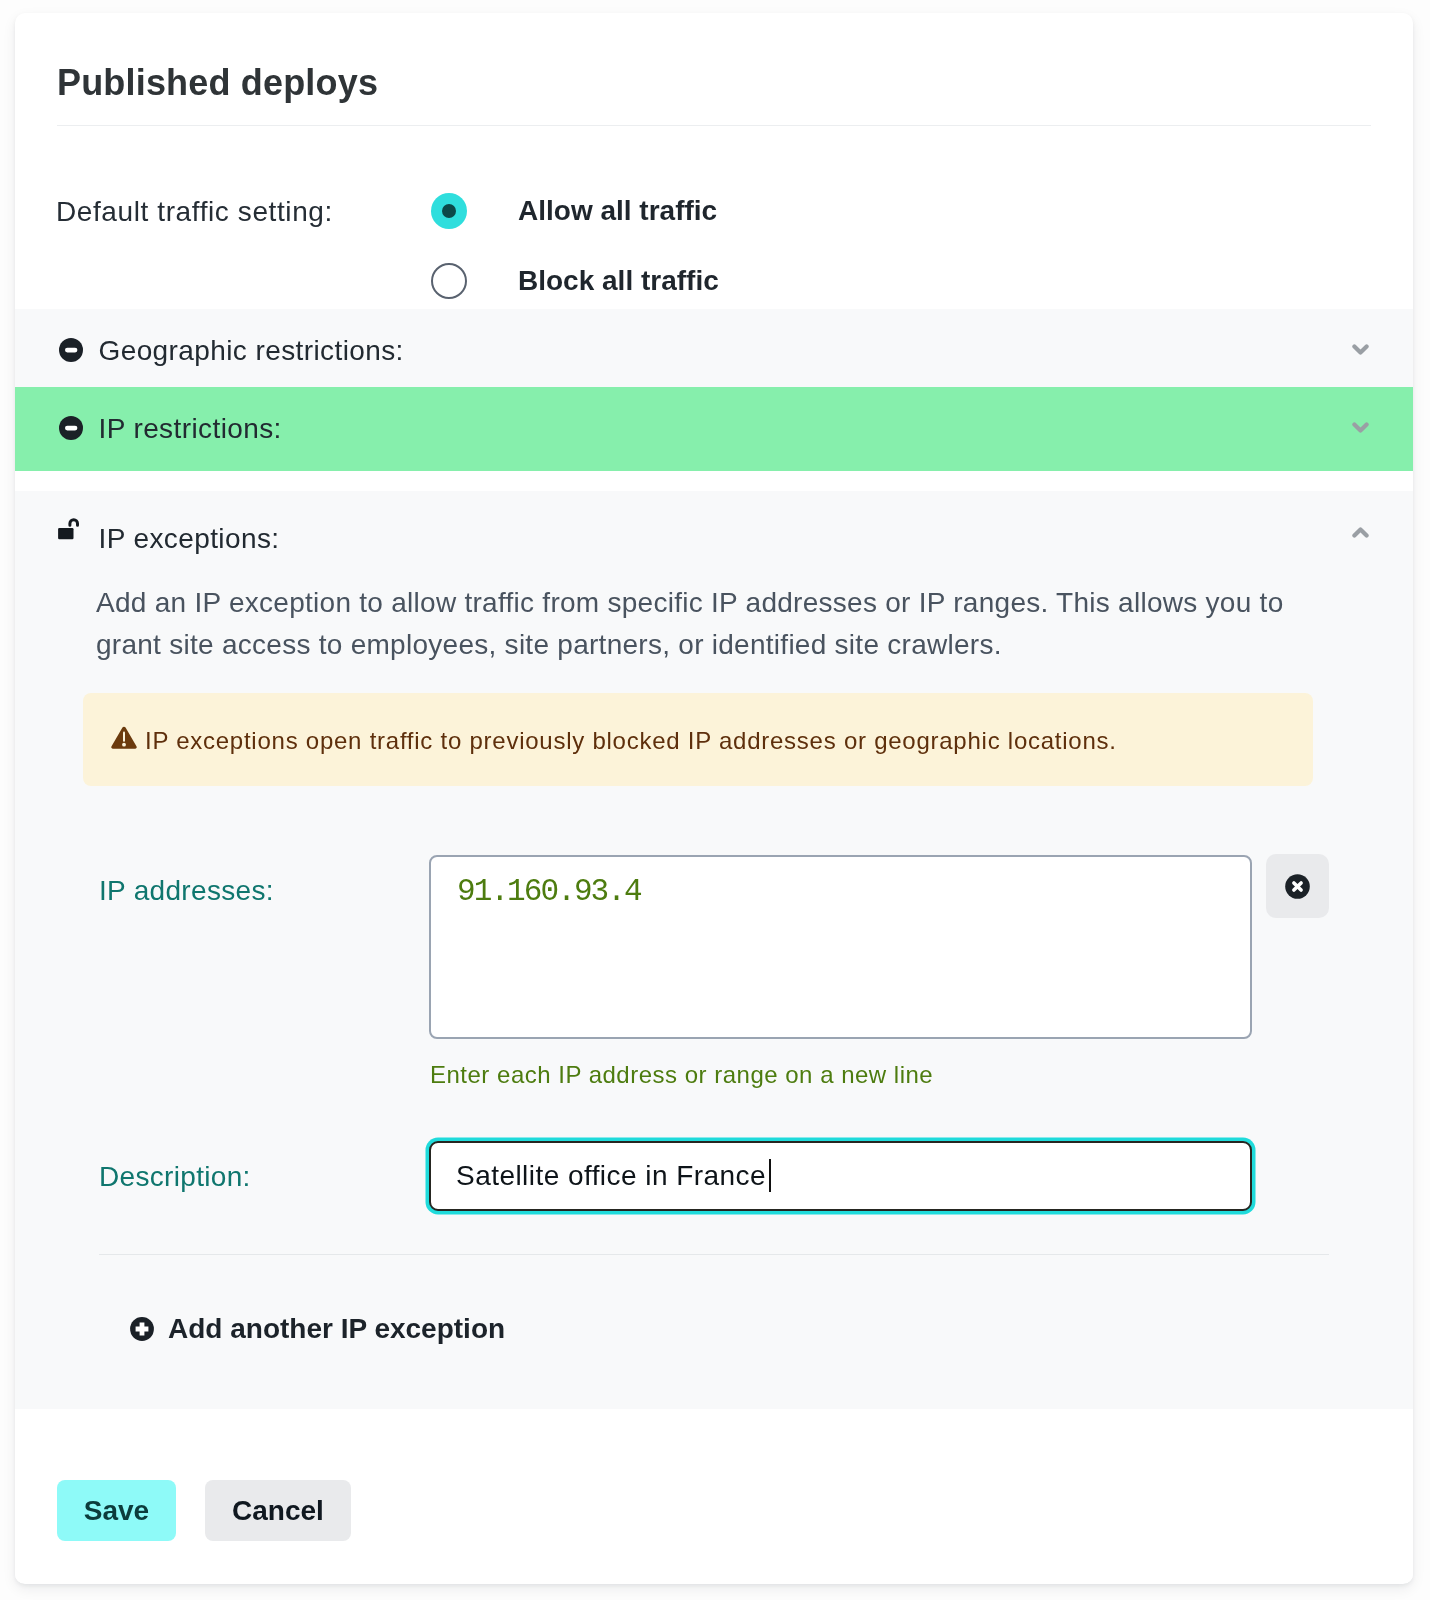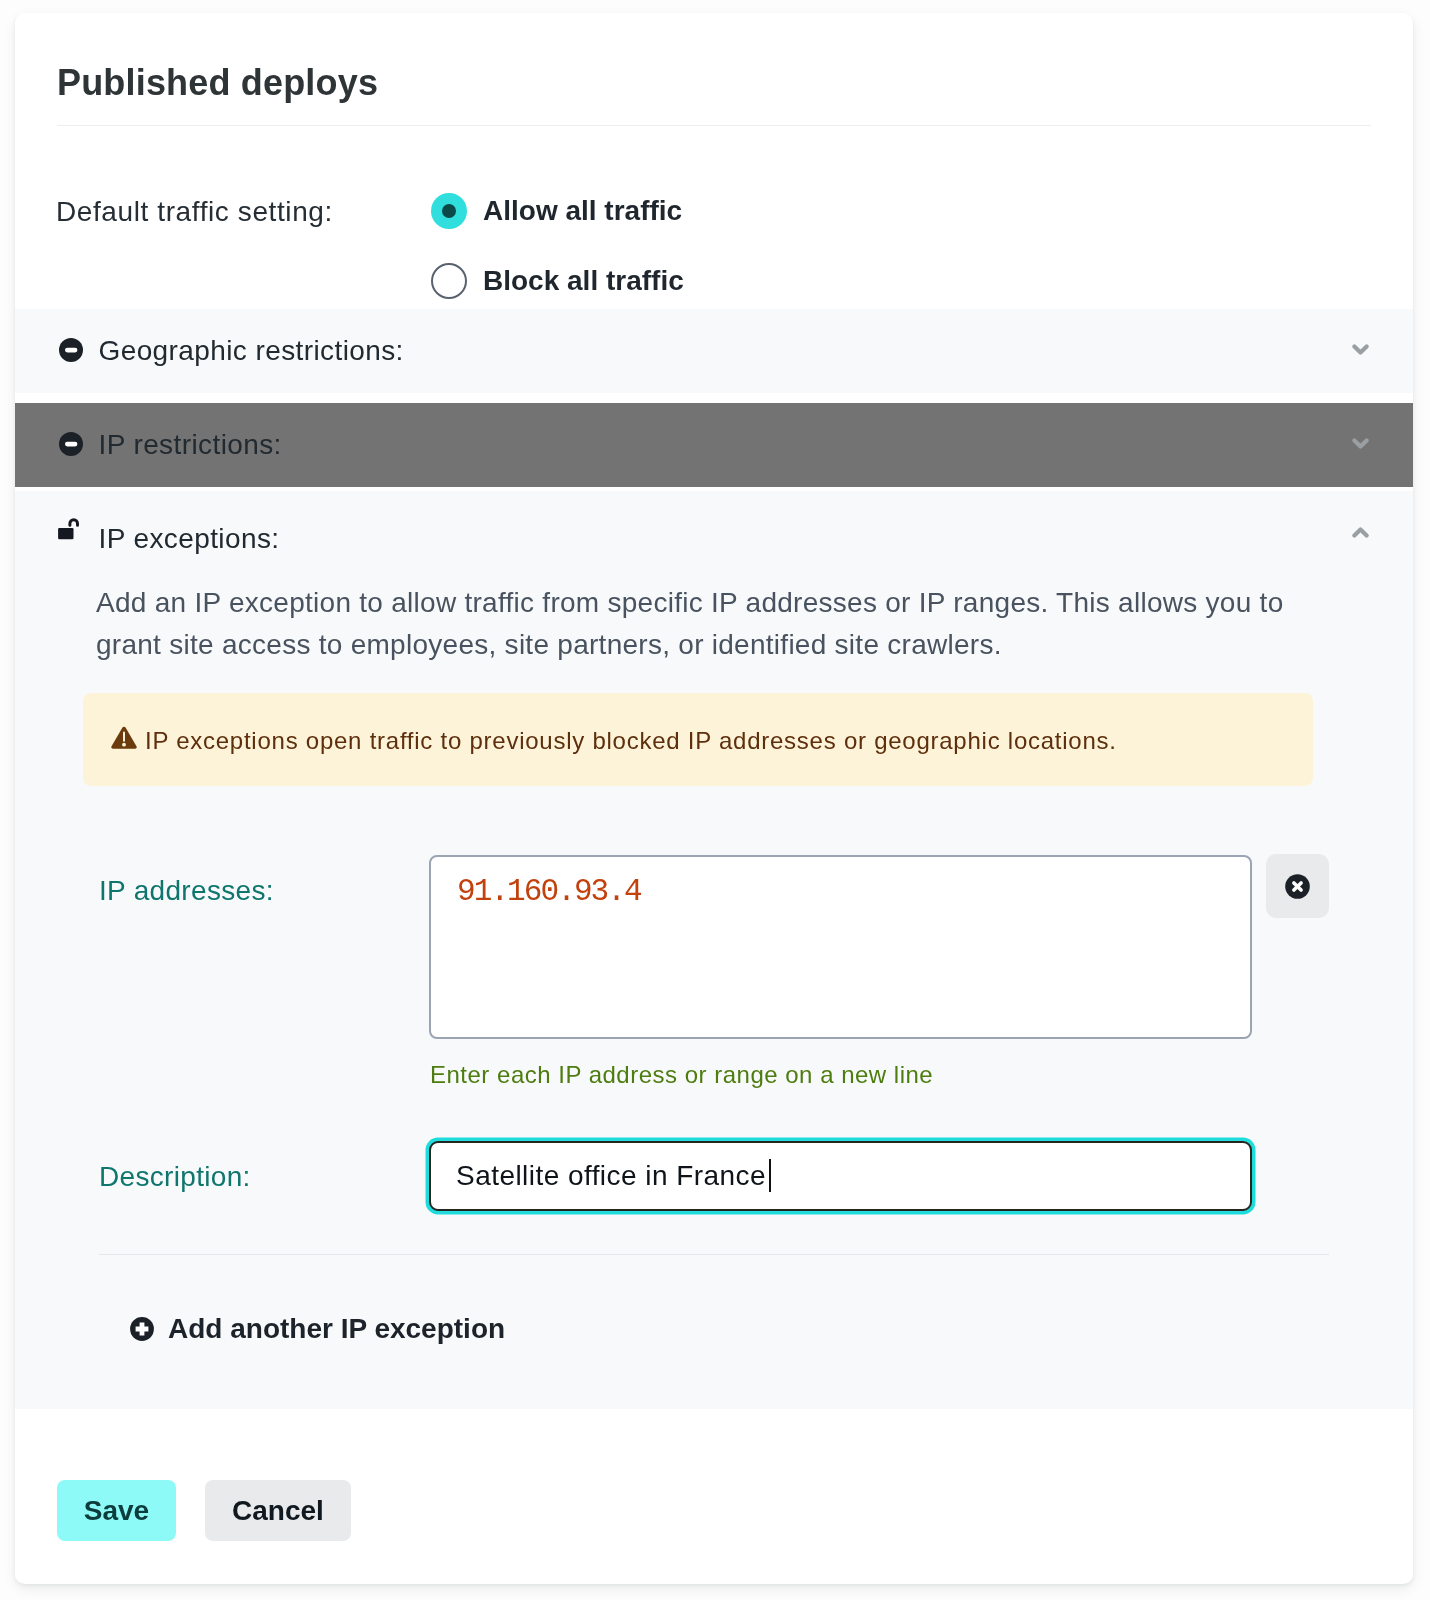--- a/index.html
+++ b/index.html
@@ -21,61 +21,61 @@
     position:absolute;left:42px;top:49px;
     font-size:36px;font-weight:700;color:#2f3437;line-height:42px;letter-spacing:.18px;
   }
   .title-rule{position:absolute;left:42px;top:112px;width:1314px;height:1px;background:#eceef0;}
 
   
   .traffic-label{
     position:absolute;left:41px;top:182px;
     font-size:28px;font-weight:400;color:#252d35;line-height:33px;letter-spacing:.6px;
   }
-  .radio-row{position:absolute;display:flex;align-items:center;}
+  .radio-row{position:absolute;display:flex;align-items:center;gap:35px;}
   .radio{
     width:36px;height:36px;border-radius:50%;box-sizing:border-box;flex:0 0 auto;
   }
   .radio.off{border:2.2px solid #59626f;background:#fff;}
   .radio.on{background:#2fdedd;position:relative;}
   .radio.on::after{
     content:"";position:absolute;left:11px;top:11px;width:14px;height:14px;
     border-radius:50%;background:#0c4848;
   }
   .radio-label{
     margin-left:16px;font-size:28px;font-weight:700;color:#1f262d;line-height:33px;position:relative;top:-1px;
   }
 
   
   .acc{position:absolute;left:0;width:1398px;box-sizing:border-box;}
   .acc-ico{position:absolute;display:flex;align-items:center;justify-content:center;}
   .acc-title{position:absolute;left:83.5px;font-size:28px;font-weight:400;color:#222a31;line-height:33px;letter-spacing:.4px;}
   .chev{position:absolute;left:1337px;width:17px;height:13px;}
 
   .row-geo{top:296px;height:84px;background:#f8f9fa;}
-  .row-ipr{top:390px;height:84px;background:#737373;}
+  .row-ipr{top:374px;height:84px;background:#86efac;}
   .row-ipe{top:478px;height:918px;background:#f8f9fa;}
 
   
   .desc{
     position:absolute;left:81px;top:569px;width:1215px;
     font-size:28px;font-weight:400;color:#49535f;line-height:42px;letter-spacing:.27px;
   }
   .warn{
     position:absolute;left:68px;top:680px;width:1230px;height:93px;
     background:#fcf3d9;border-radius:8px;box-sizing:border-box;
   }
   .warn-ico{position:absolute;left:28px;top:33px;}
   .warn-txt{position:absolute;left:62px;top:33px;font-size:24px;font-weight:400;color:#5e2f0c;line-height:29px;letter-spacing:.75px;}
 
   .field-label{position:absolute;font-size:28px;font-weight:400;color:#0f766e;line-height:32px;letter-spacing:.32px;}
   .ta{
     position:absolute;left:414px;top:842px;width:823px;height:184px;box-sizing:border-box;
     background:#fff;border:2px solid #9aa4b2;border-radius:8px;
-    font-family:"Liberation Mono", monospace;font-size:31px;color:#c2410c;letter-spacing:-1.9px;
+    font-family:"Liberation Mono", monospace;font-size:31px;color:#4d7c0f;letter-spacing:-1.9px;
     padding:18px 26px;line-height:34px;resize:none;outline:none;
   }
   .hint{
     position:absolute;left:415px;top:1047px;font-size:24px;color:#4d7c0f;line-height:29px;letter-spacing:.5px;
   }
   .delbtn{
     position:absolute;left:1251px;top:841px;width:63px;height:64px;
     background:#e9eaec;border:none;border-radius:10px;padding:0;
     display:flex;align-items:center;justify-content:center;cursor:pointer;line-height:0;
   }

